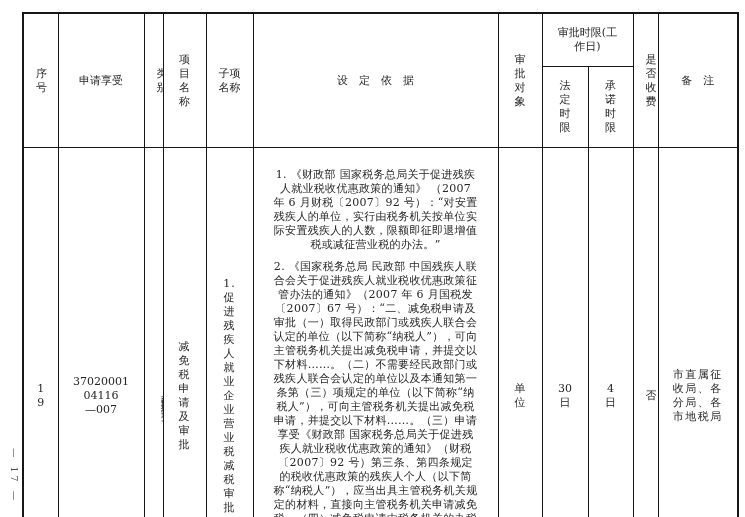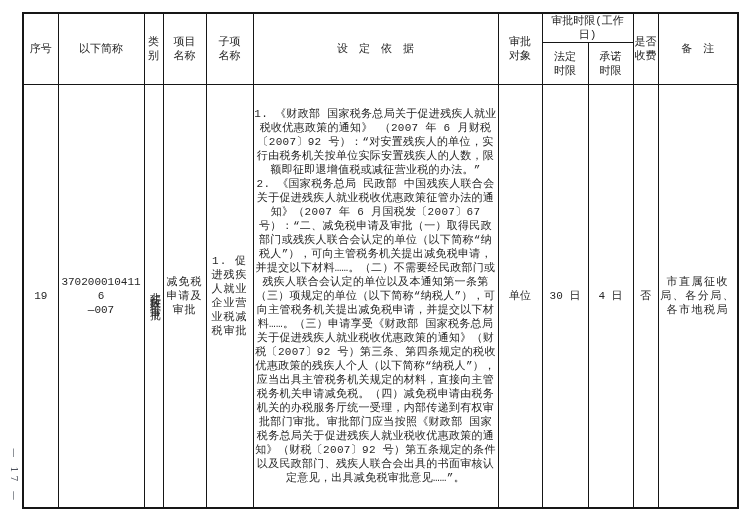--- a/index.html
+++ b/index.html
@@ -29,27 +29,26 @@
     left: 22px; top: 12px;
     width: 715px;
     border-collapse: collapse;
     table-layout: fixed;
     border: 2px solid #161616;
   }
   table.approval th, table.approval td {
     border: 1px solid #161616;
     font-weight: normal;
     font-size: 11px;
-    padding: 0;
+    padding: 12px;
     text-align: center;
     vertical-align: middle;
     line-height: 14px;
     word-break: break-all;
     overflow: hidden;
-    font-family: Liberation Mono, monospace;
   }
   tr.hdr-top { height: 22px; }
   tr.hdr-sub { height: 42px; }
   tr.body-row { height: 423px; }
   th.prewrap, td.prewrap { white-space: pre-line; }
   th.group-label { font-size: 10px; letter-spacing: 0; }
   td.cell-category span.vtext {
     writing-mode: vertical-rl;
     text-orientation: upright;
     letter-spacing: 3px;
@@ -62,21 +61,21 @@
     letter-spacing: 1px;
     margin-left: 28px;
   }
   td.cell-basis {
     text-align: justify;
     vertical-align: top;
     padding: 7px 6px 6px 7px;
     line-height: 13.55px;
     letter-spacing: 0.3px;
   }
-  td.cell-basis p { margin: 0; }
+  td.cell-basis p { margin: 8px; }
   td.cell-remarks {
     text-align: left;
     padding: 2px 5px;
     line-height: 16px;
     letter-spacing: 1.5px;
   }
 </style>
 </head>
 <body>
 
@@ -95,21 +94,21 @@
       <col style="width:44px">
         <col style="width:46px">
         <col style="width:45px">
       <col style="width:25px">
         <col style="width:80px">
     </colgroup>
 
     <tbody>
         <tr class="hdr-top">
       <th rowspan="2">序号</th>
-      <th rowspan="2">以下简称</th>
+      <th rowspan="2">申请享受</th>
       <th rowspan="2" class="prewrap">类
 别</th>
       <th rowspan="2" class="prewrap">项目
 名称</th>
       <th rowspan="2" class="prewrap">子项
 名称</th>
       <th rowspan="2">设　定　依　据</th>
       <th rowspan="2" class="prewrap">审批
 对象</th>
       <th colspan="2" class="group-label">审批时限(工作日)</th>

